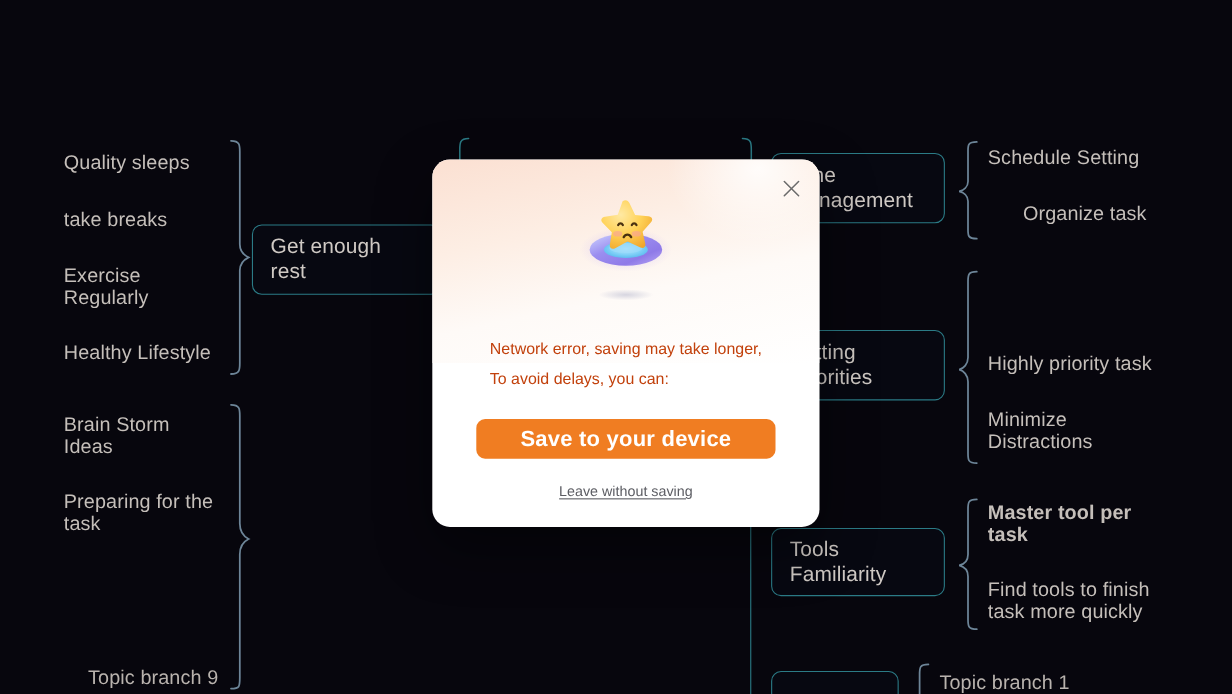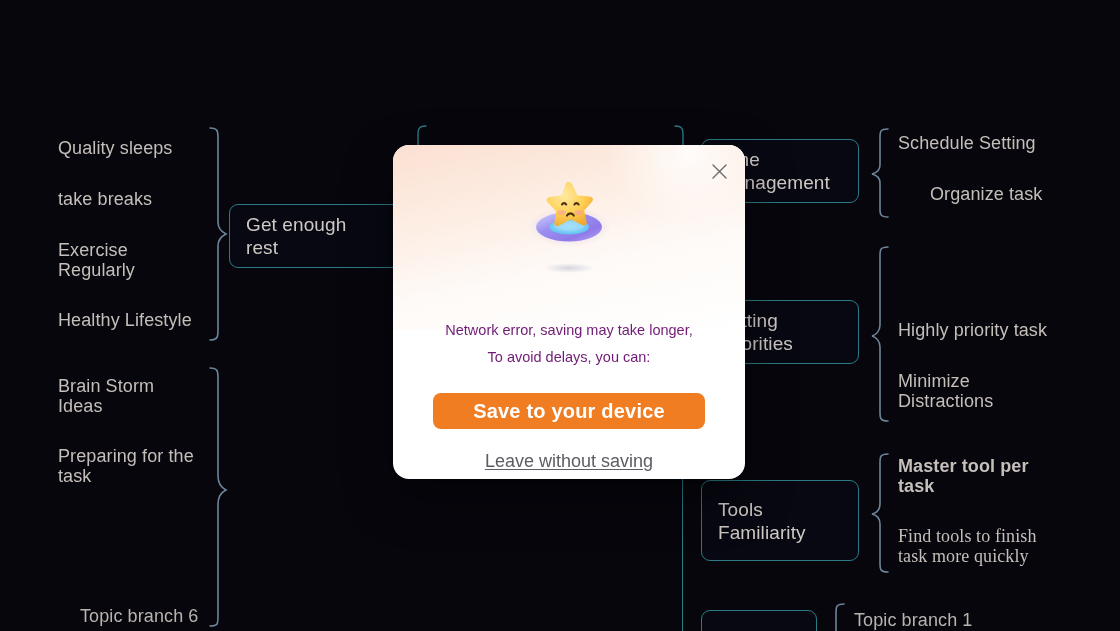--- a/index.html
+++ b/index.html
@@ -113,23 +113,22 @@
 
   #mascot {
     position: relative;
     margin-top: 22px;
     width: 120px;
     height: 112px;
     z-index: 2;
   }
 
   #msg {
-    margin-top: 38px;
-    text-align: center;
-    color: #701a75;
+    margin-top: 26px;
+    color: #c2410c;
     font-size: 14.5px;
     line-height: 27px;
     z-index: 2;
   }
 
   #save-btn {
     margin-top: 22px;
     width: 272px;
     height: 36px;
     border: none;
@@ -140,21 +139,21 @@
     font-size: 20px;
     font-weight: bold;
     cursor: pointer;
     letter-spacing: .2px;
     z-index: 2;
   }
 
   #leave-link {
     margin-top: 22px;
     color: #5c5d63;
-    font-size: 18px;
+    font-size: 13px;
     text-decoration: underline;
     text-underline-offset: 2px;
     cursor: pointer;
     z-index: 2;
   }
 </style>
 </head>
 <body>
 
 <div id="app">
@@ -164,21 +163,21 @@
     <div class="leaf" style="left:58px; top:139px;">Quality sleeps</div>
     <div class="leaf" style="left:58px; top:190px;">take breaks</div>
     <div class="leaf" style="left:58px; top:241px;">Exercise
 Regularly</div>
     <div class="leaf" style="left:58px; top:311px;">Healthy Lifestyle</div>
 
     <div class="leaf" style="left:58px; top:377px;">Brain Storm
 Ideas</div>
     <div class="leaf" style="left:58px; top:447px;">Preparing for the
 task</div>
-    <div class="leaf dim" style="left:80px; top:607px;">Topic branch 6</div>
+    <div class="leaf dim" style="left:80px; top:607px;">Topic branch 9</div>
 
     <div class="brace" style="left:205px; top:126px;">
       <svg width="22" height="216" viewBox="0 0 22 216" fill="none">
         <path d="M17 2 C9 2 9 6 9 12 L9 96 C9 102 5 106 1 108 C5 110 9 114 9 120 L9 204 C9 210 9 214 17 214" stroke="#6d8598" stroke-width="1.6" stroke-linecap="round" fill="none" transform="translate(22,0) scale(-1,1)"></path>
       </svg>
     </div>
 
     <div class="brace" style="left:205px; top:366px;">
       <svg width="22" height="262" viewBox="0 0 22 262" fill="none">
         <path d="M17 2 C9 2 9 6 9 12 L9 110 C9 118 5 122 1 124 C5 126 9 130 9 138 L9 250 C9 258 9 260 17 260" stroke="#6d8598" stroke-width="1.6" stroke-linecap="round" fill="none" transform="translate(22,0) scale(-1,1)"></path>
@@ -208,21 +207,21 @@
     <div class="node" style="left:701px; top:139px; width:158px; height:64px;">
       <span>Time
 Management</span>
     </div>
 
     <div class="node" style="left:701px; top:300px; width:158px; height:64px;">
       <span>Setting
 Priorities</span>
     </div>
 
-    <div class="node" style="left:701px; top:480px; width:158px; height:81px;">
+    <div class="node" style="left:701px; top:480px; width:158px; height:62px;">
       <span>Tools
 Familiarity</span>
     </div>
 
     <div class="node" style="left:701px; top:610px; width:116px; height:64px; font-size:19px;">
       <span>Topic</span>
     </div>
 
     <div class="brace" style="left:871px; top:127px;">
       <svg width="22" height="92" viewBox="0 0 22 92" fill="none">
@@ -250,21 +249,21 @@
 
     <div class="leaf" style="left:898px; top:134px;">Schedule Setting</div>
     <div class="leaf" style="left:930px; top:185px;">Organize task</div>
 
     <div class="leaf" style="left:898px; top:321px;">Highly priority task</div>
     <div class="leaf" style="left:898px; top:372px;">Minimize
 Distractions</div>
 
     <div class="leaf" style="left:898px; top:457px;font-weight:bold;">Master tool per
 task</div>
-    <div class="leaf" style="left:898px; top:527px;font-family:Liberation Serif, serif;">Find tools to finish
+    <div class="leaf" style="left:898px; top:527px;">Find tools to finish
 task more quickly</div>
     <div class="leaf dim" style="left:854px; top:611px;">Topic branch 1</div>
 
   </div>
 
   <div id="overlay">
     <div id="modal">
 
       <div id="modal-top-wash"></div>
 

